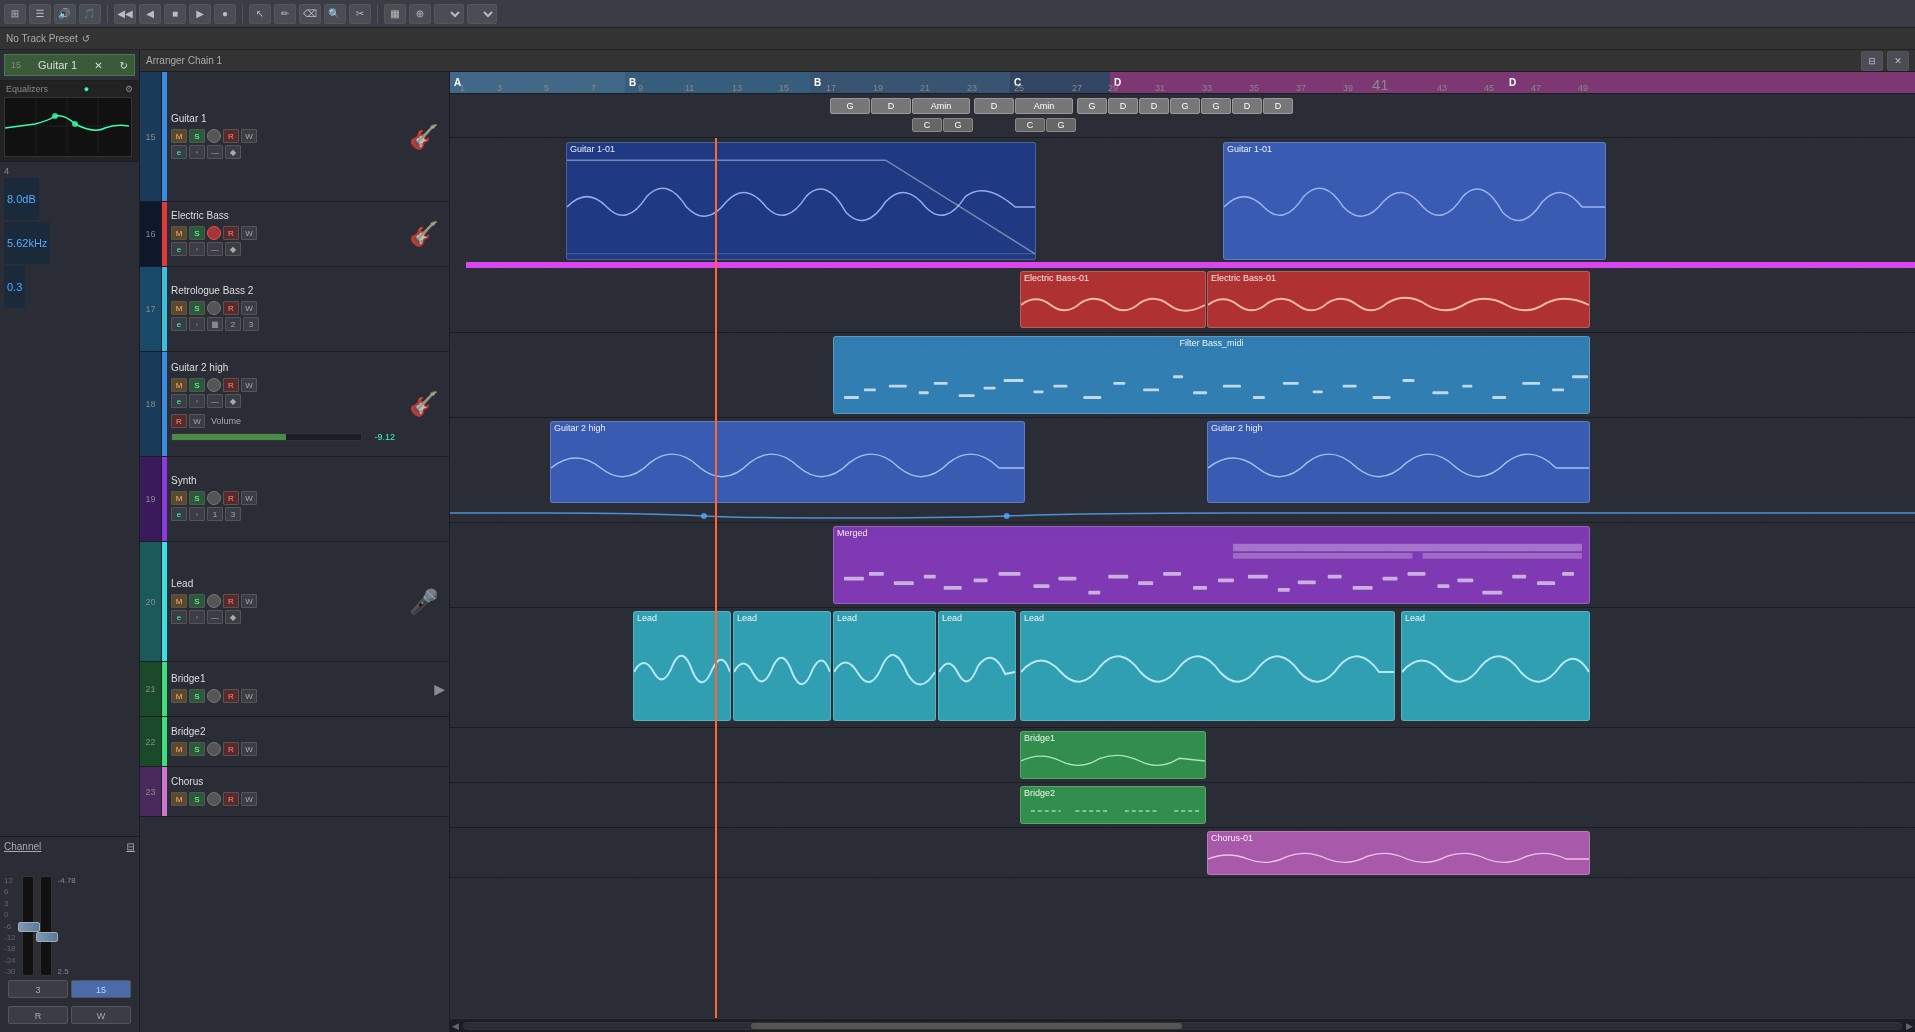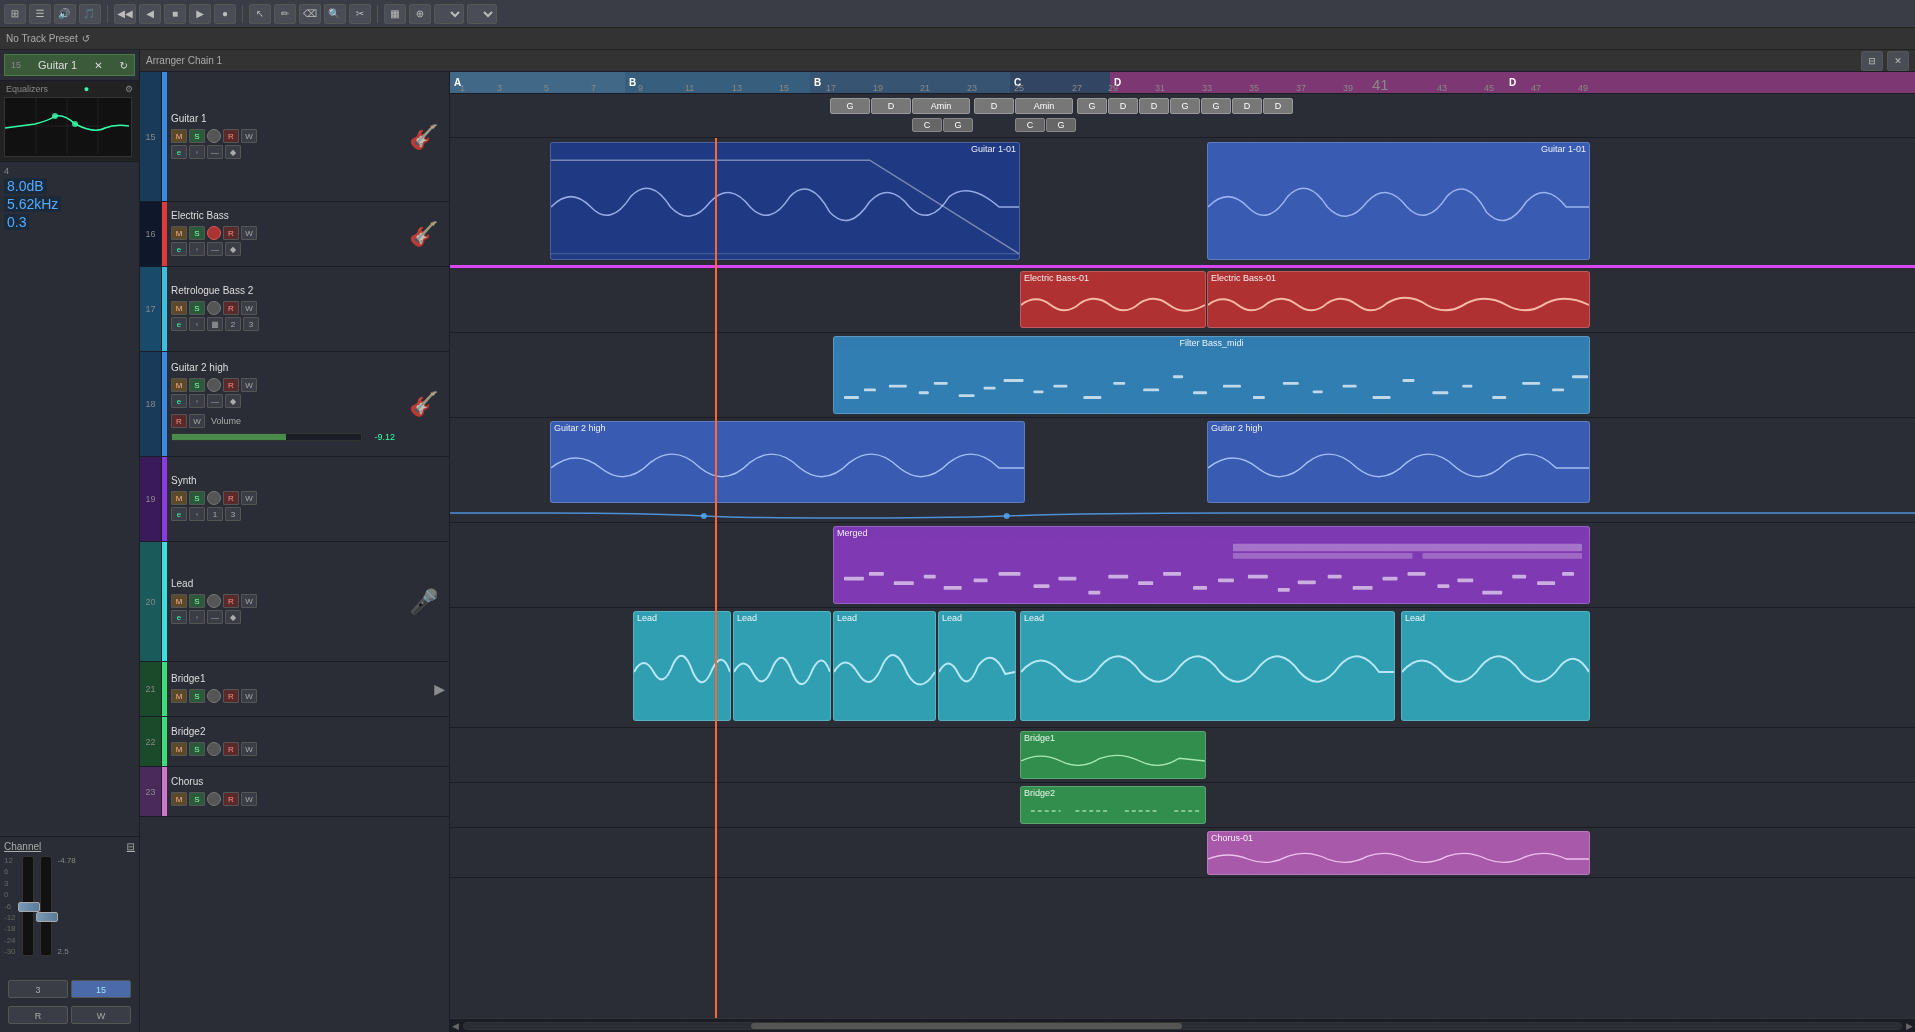--- a/index.html
+++ b/index.html
@@ -47,30 +47,30 @@
       background: #3a5a3a; height: 22px; display: flex; align-items: center; padding: 0 6px;
       border: 1px solid #4a7a4a; font-size: 11px; color: #ddd; justify-content: space-between;
     }
     #eq-section { padding: 2px; background: #222; border-bottom: 1px solid #1a1d25; }
     .eq-label { font-size: 9px; color: #888; padding: 1px 4px; display: flex; align-items: center; justify-content: space-between; }
     .eq-display { width: 128px; height: 60px; background: #111; border: 1px solid #333; position: relative; margin: 2px; }
 
     #fader-section { padding: 4px; flex: 1; display: flex; flex-direction: column; gap: 2px; }
     .param-row { display: flex; justify-content: space-between; align-items: center; }
     .param-label { font-size: 9px; color: #888; }
-    .param-value { font-size: 14px; color: #5af; background: #1a2a3a; padding: 0 3px; }
+    .param-value { font-size: 11px; color: #5af; background: #1a2a3a; padding: 15px 3px; }
 
     .channel-bottom-btns { display: flex; gap: 3px; padding: 4px; }
     .ch-btn { flex: 1; height: 18px; background: #3a3d45; border: 1px solid #555; font-size: 9px; color: #aaa; text-align: center; line-height: 18px; cursor: pointer; border-radius: 2px; }
     .ch-btn.active { background: #4a6aaa; color: #adf; }
 
     
     #channel-strip { padding: 4px; border-top: 1px solid #1a1d25; }
     .strip-label { font-size: 10px; color: #aaa; margin-bottom: 4px; display: flex; justify-content: space-between; text-decoration: underline; }
-    .fader-area { display: flex; gap: 6px; align-items: flex-start; height: 120px; }
+    .fader-area { display: flex; gap: 6px; align-items: flex-end; height: 120px; }
     .fader-col { display: flex; flex-direction: column; align-items: center; gap: 2px; }
     .vert-fader { width: 12px; height: 100px; background: #111; border: 1px solid #333; border-radius: 3px; position: relative; }
     .vert-thumb { width: 22px; height: 10px; background: linear-gradient(to right, #7a9aba, #5a7a9a); border: 1px solid #aaa; border-radius: 2px; position: absolute; left: -5px; top: 45px; cursor: pointer; }
     .scale-marks { font-size: 8px; color: #666; display: flex; flex-direction: column; justify-content: space-between; height: 100px; }
 
     
     #center { flex: 1; display: flex; flex-direction: column; overflow: hidden; }
 
     
     #arranger-header { height: 22px; background: #333; border-bottom: 1px solid #1a1d25; display: flex; align-items: center; padding: 0 6px; font-size: 10px; color: #aaa; justify-content: space-between; }
@@ -579,21 +579,21 @@
               <defs>
                 <pattern id="grid" width="47" height="65" patternUnits="userSpaceOnUse">
                   <line x1="0" y1="0" x2="0" y2="1000" stroke="#333" stroke-width="0.5" opacity="0.5"></line>
                 </pattern>
               </defs>
               <rect width="100%" height="100%" fill="url(#grid)"></rect>
             </svg>
 
             <div class="playhead" style="left:265px;"></div>
 
-            <div style="position:absolute;top:0;left:0;right:0;height:130px;border-bottom:3px solid #d946ef;text-align:right;">
+            <div style="position:absolute;top:0;left:16px;right:0;height:130px;border-bottom:6px solid #d946ef;">
 
               <div class="clip clip-dark-blue" style="left:100px;top:4px;width:470px;height:118px;">
                 <div class="clip-label">Guitar 1-01</div>
                 <div class="clip-wave">
                   <svg width="100%" height="100%" viewBox="0 0 470 100" preserveAspectRatio="none">
                     <path d="M0,50 Q20,30 40,50 Q60,70 80,40 Q100,20 120,50 Q140,70 160,45 Q180,25 200,50 Q220,70 240,40 Q260,20 280,55 Q300,75 320,45 Q340,25 360,50 Q380,70 400,40 Q420,25 450,50 L470,50" fill="none" stroke="rgba(180,200,255,0.8)" stroke-width="1.5"></path>
 
                     <path d="M0,5 L320,5 L470,95" fill="none" stroke="rgba(255,255,255,0.4)" stroke-width="1.5"></path>
                     <path d="M0,95 L470,95" fill="none" stroke="rgba(255,255,255,0.2)" stroke-width="1"></path>
                   </svg>

